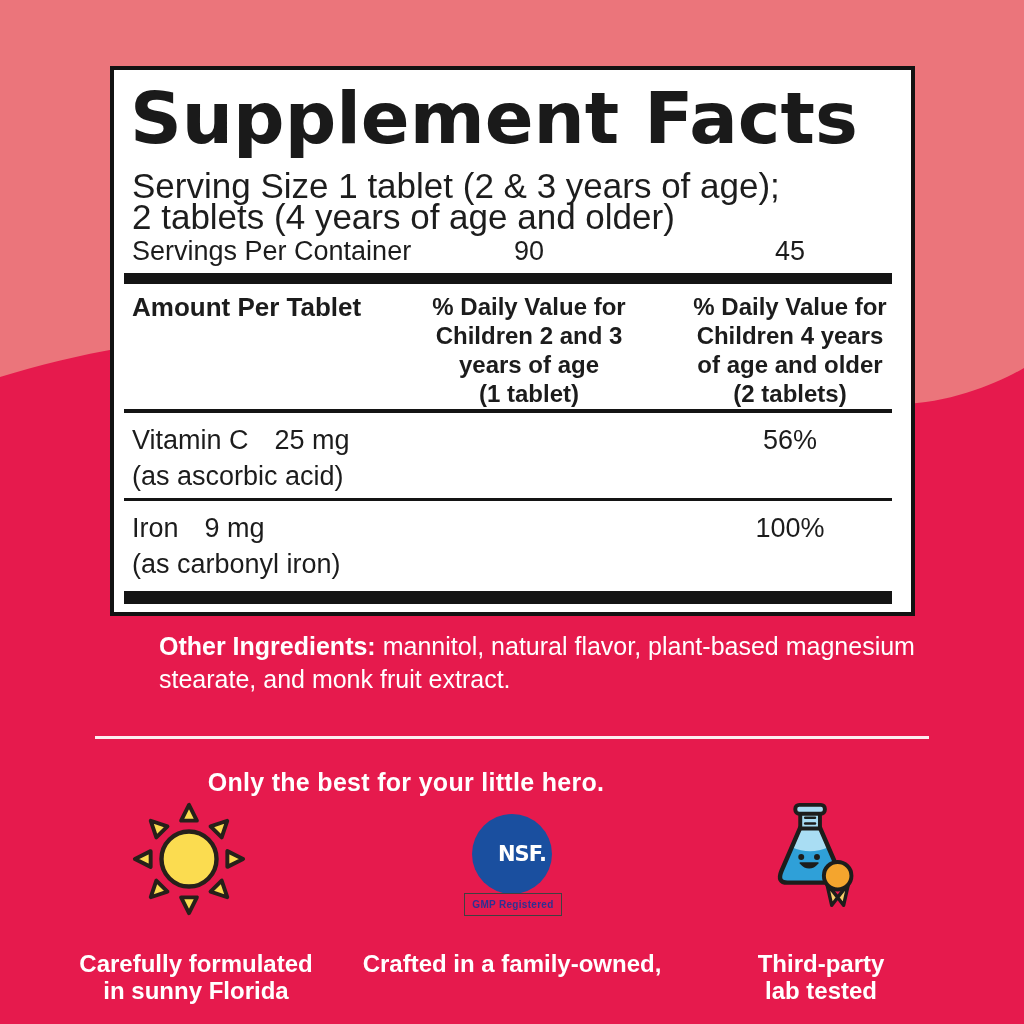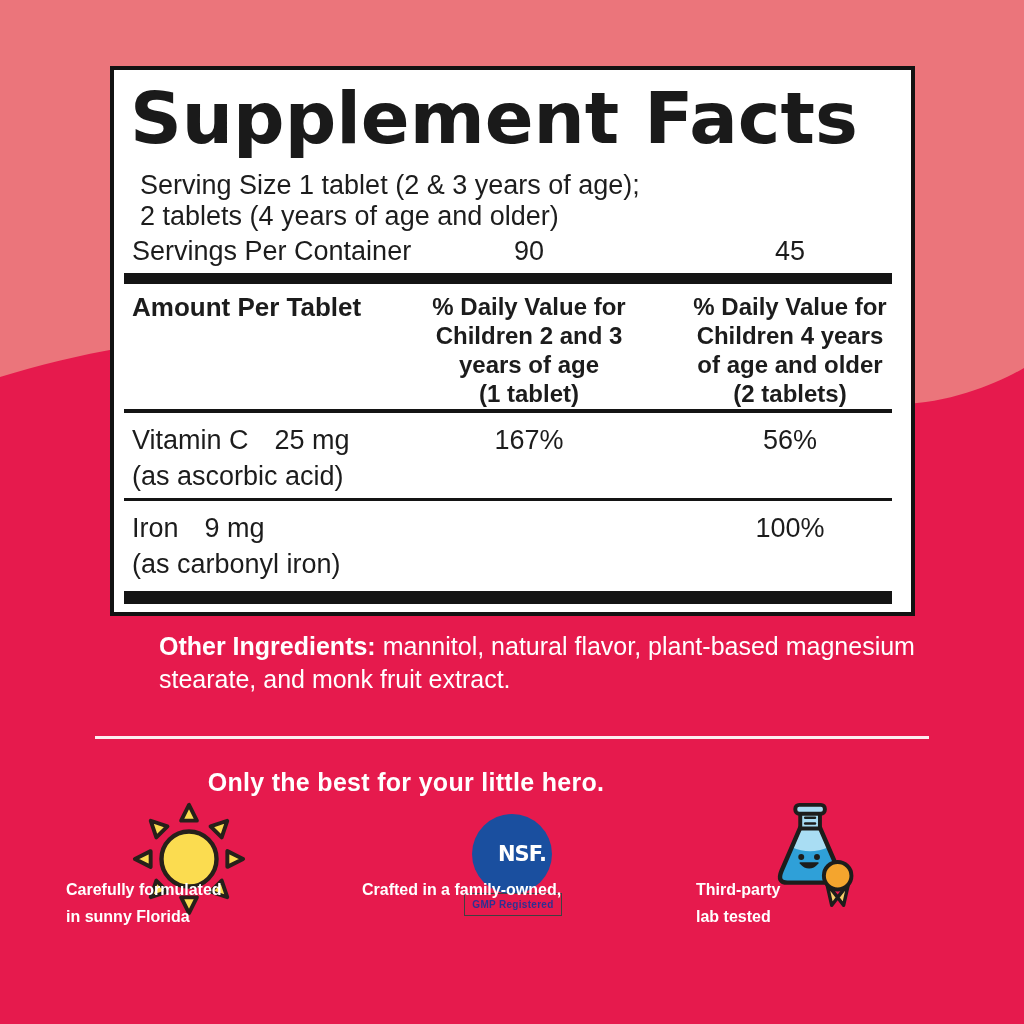--- a/index.html
+++ b/index.html
@@ -6,21 +6,21 @@
   body{width:1024px;height:1024px;overflow:hidden;font-family:"Liberation Sans",sans-serif;}
   .stage{position:relative;width:1024px;height:1024px;background:#E61A4D;overflow:hidden;}
   .bgwave{position:absolute;left:0;top:0;}
 
   
   .panel{position:absolute;left:110px;top:66px;width:805px;height:550px;
          background:#ffffff;border:4px solid #121212;box-sizing:border-box;color:#1c1c1c;}
   .panel-title{position:absolute;left:16px;top:10px;width:770px;
         font-family:"DejaVu Sans",sans-serif;font-weight:bold;font-size:72px;line-height:76px;
         letter-spacing:0px;color:#1a1a1a;white-space:nowrap;}
-  .serving{position:absolute;left:18px;top:100px;font-size:27px;line-height:31px;color:#1d1d1d;margin-left:8px;}
+  .serving{position:absolute;left:18px;top:100px;font-size:35px;line-height:31px;color:#1d1d1d;}
   .servings-row{position:absolute;left:18px;top:166px;width:760px;height:31px;font-size:27px;}
   .colpos1{position:absolute;left:287px;width:220px;text-align:center;}
   .colpos2{position:absolute;left:548px;width:220px;text-align:center;}
   .bar-thick{position:absolute;left:10px;width:768px;height:11px;background:#141414;}
   .bar1{top:203px;} .bar2{top:521px;height:13px;}
   .rule{position:absolute;left:10px;width:768px;height:4px;background:#141414;}
   .rule1{top:339px;} .rule2{top:428px;height:3px;}
   .thead{position:absolute;left:18px;top:222px;width:760px;}
   .amount-h{font-weight:bold;font-size:26px;margin-top:12px;}
   .dv-h{position:absolute;top:0;font-weight:bold;font-size:24px;line-height:29px;text-align:center;}
@@ -32,22 +32,22 @@
   .n-note{font-size:27px;line-height:34px;margin-top:2px;}
   .pct{font-size:27px;top:0;}
 
   
   .white-txt{color:#ffffff;}
   .other{position:absolute;left:112px;top:630px;width:812px;font-size:25px;line-height:33px;margin-left:47px;}
   .oi-label{font-weight:bold;margin-right:7px;}
   .divider{position:absolute;left:95px;top:736px;width:834px;height:3px;background:rgba(255,255,255,.92);}
   .tagline{position:absolute;left:0;top:768px;width:812px;text-align:center;
            font-weight:bold;font-size:25px;letter-spacing:.3px;}
-  .badge-caption{position:absolute;top:876px;text-align:left;font-weight:bold;
-                 font-size:16px;line-height:27px;}
+  .badge-caption{position:absolute;top:950px;text-align:center;font-weight:bold;
+                 font-size:24px;line-height:27px;}
   .cap1{left:66px;width:260px;} .cap2{left:362px;width:300px;} .cap3{left:696px;width:250px;}
 
   .sun-box{position:absolute;left:130px;top:800px;}
   .flask-box{position:absolute;left:752px;top:796px;}
   .nsf-circle{position:absolute;left:472px;top:814px;width:80px;height:80px;border-radius:50%;
       background:#1A4F9F;display:flex;align-items:center;justify-content:center;}
   .nsf-word{color:#fff;font-family:"DejaVu Sans",sans-serif;font-weight:bold;font-size:21px;letter-spacing:-1px;margin-left:20px;}
   .gmp-box{position:absolute;left:464px;top:893px;width:96px;height:21px;border:1px solid #404040;
       display:flex;align-items:center;justify-content:center;}
   .gmp-text{color:#2E3192;font-weight:bold;font-size:10px;letter-spacing:.3px;white-space:nowrap;}
@@ -91,21 +91,20 @@
         <div>of age and older</div>
         <div>(2 tablets)</div>
       </div>
     </div>
 
     <div class="rule rule1"></div>
 
     <div class="nrow nrow-1">
       <div class="n-line">
         <span>Vitamin C</span><span class="n-amt">25 mg</span>
-        <span class="pct colpos1">167%</span>
         <span class="pct colpos2">56%</span>
       </div>
       <div class="n-note">(as ascorbic acid)</div>
     </div>
 
     <div class="rule rule2"></div>
 
     <div class="nrow nrow-2">
       <div class="n-line">
         <span>Iron</span><span class="n-amt">9 mg</span>

